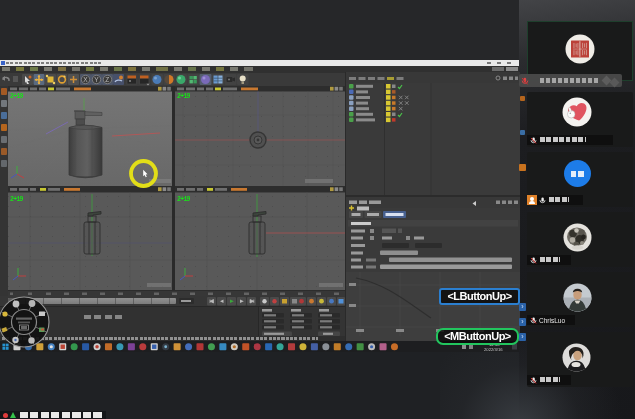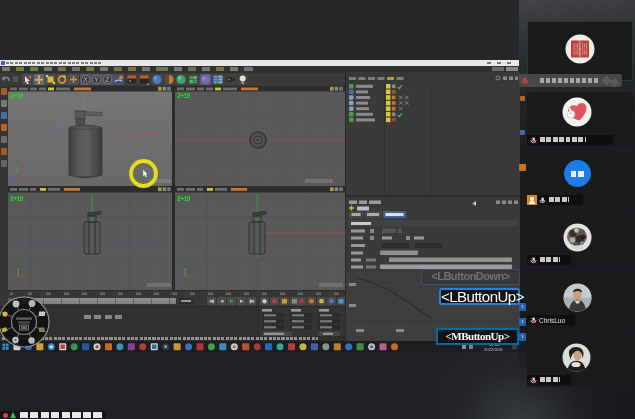--- a/index.html
+++ b/index.html
@@ -651,23 +651,22 @@
       <circle cx="446" cy="4" r="4" fill="#e07828"></circle>
     </g>
     <rect x="462" y="3" width="4" height="5" fill="#aaa" opacity="0.8"></rect>
         <rect x="469" y="3" width="4" height="5" fill="#999" opacity="0.8"></rect>
     <text x="489" y="4.6" font-size="4.2" fill="#d8d8d8" font-family="Liberation Sans">14:50</text>
     <text x="484" y="9.6" font-size="4.2" fill="#c8c8c8" font-family="Liberation Sans">2022/3/16</text>
     <rect x="512" y="2.5" width="5" height="6" fill="#3a3d42"></rect>
   </svg>
 </div>
 
-<div class="a" style="left:421px;top:269px;width:97px;height:14px;border:1px solid rgba(70,130,195,0.32);border-radius:3px;background:rgba(45,45,45,0.32);color:rgba(148,148,148,0.62);font-weight:bold;font-size:11px;line-height:13px;text-align:center;letter-spacing:-0.5px;">&lt;LButtonDown&gt;</div>
-<div class="a" style="left:439px;top:288px;width:77px;height:13px;border:2px solid #2b7fd0;border-radius:3px;background:rgba(10,10,10,0.82);color:#fff;font-weight:normal;font-size:15px;line-height:13px;text-align:center;letter-spacing:-0.5px;">&lt;LButtonUp&gt;</div>
-<div class="a" style="left:436px;top:328px;width:79px;height:13px;border:2px solid #0369a1;border-radius:0;background:rgba(10,10,10,0.82);color:#fff;font-weight:bold;font-size:11px;line-height:13px;text-align:center;letter-spacing:-0.5px;font-family:Liberation Serif, serif;">&lt;MButtonUp&gt;</div>
+<div class="a" style="left:439px;top:288px;width:77px;height:13px;border:2px solid #2b7fd0;border-radius:3px;background:rgba(10,10,10,0.82);color:#fff;font-weight:bold;font-size:11px;line-height:13px;text-align:center;letter-spacing:-0.5px;">&lt;LButtonUp&gt;</div>
+<div class="a" style="left:436px;top:328px;width:79px;height:13px;border:2px solid #22c55e;border-radius:7px;background:rgba(10,10,10,0.82);color:#fff;font-weight:bold;font-size:11px;line-height:13px;text-align:center;letter-spacing:-0.5px;">&lt;MButtonUp&gt;</div>
 
 <svg class="a" style="left:128px;top:158px;" width="31" height="31">
   <circle cx="15.5" cy="15.5" r="12.5" fill="none" stroke="#e2de18" stroke-width="3.8"></circle>
   <path d="M15.2 11.8 L15.2 18.2 L16.7 16.9 L17.7 19.2 L18.8 18.7 L17.7 16.5 L19.5 16.3 Z" fill="#fff"></path>
 </svg>
 
 <svg class="a" style="left:-2px;top:296px;" width="53" height="53" viewBox="0 0 53 53">
   <circle cx="26" cy="26" r="25" fill="rgba(16,16,16,0.92)" stroke="#989898" stroke-width="1.1"></circle>
   <circle cx="26" cy="26" r="12.5" fill="none" stroke="#8a8a8a" stroke-width="1.2"></circle>
   <g stroke="#6a6a6a" stroke-width="1">

